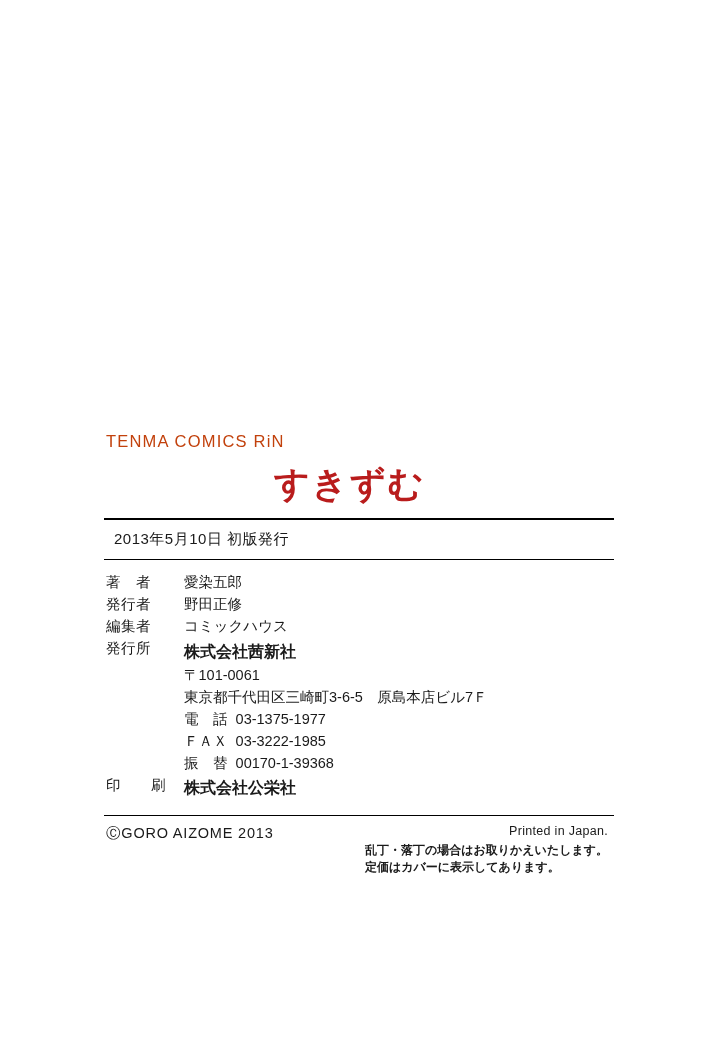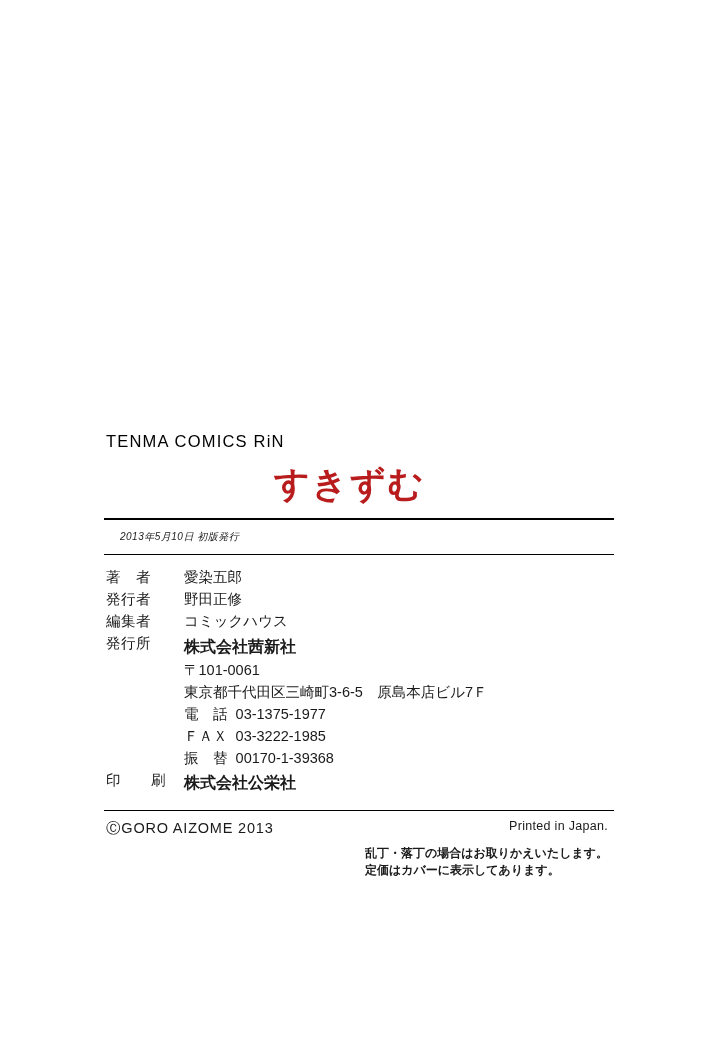--- a/index.html
+++ b/index.html
@@ -17,43 +17,42 @@
   }
   .colophon {
     position: absolute;
     left: 104px;
     top: 432px;
     width: 510px;
   }
   .series-line {
     font-size: 16.5px;
     letter-spacing: 1.2px;
-    color: #000000;
+    color: #c2410c;
     font-weight: 400;
     margin: 0 0 14px 2px;
   }
   .book-title {
     font-size: 35px;
     font-weight: bold;
     letter-spacing: 2px;
     color: #b91c1c;
     margin: 0 0 14px 170px;
     line-height: 1.1;
   }
   .rule {
     border: 0;
     border-top: 2px solid #000;
     margin: 0;
     width: 510px;
   }
   .pub-date {
-    font-size: 10px;
-    margin: 10px 0 10px 16px;
+    font-size: 15px;
+    margin: 10px 0 10px 10px;
     letter-spacing: 0.5px;
-    font-style: italic;
   }
   .rule-under-date {
     border: 0;
     border-top: 1px solid #000;
     margin: 0 0 12px 0;
     width: 510px;
   }
   table.credits {
     border-collapse: collapse;
     font-size: 14.5px;
@@ -119,21 +118,21 @@
   .printed-in {
     position: absolute;
     right: 6px;
     top: 0;
     font-size: 12.5px;
     letter-spacing: 0.3px;
   }
   .notices {
     position: absolute;
     right: 6px;
-    top: 26px;
+    top: 18px;
     text-align: left;
     font-size: 12px;
     line-height: 1.45;
     font-weight: bold;
   }
   .notices div {
     white-space: nowrap;
   }
 </style>
 </head>

